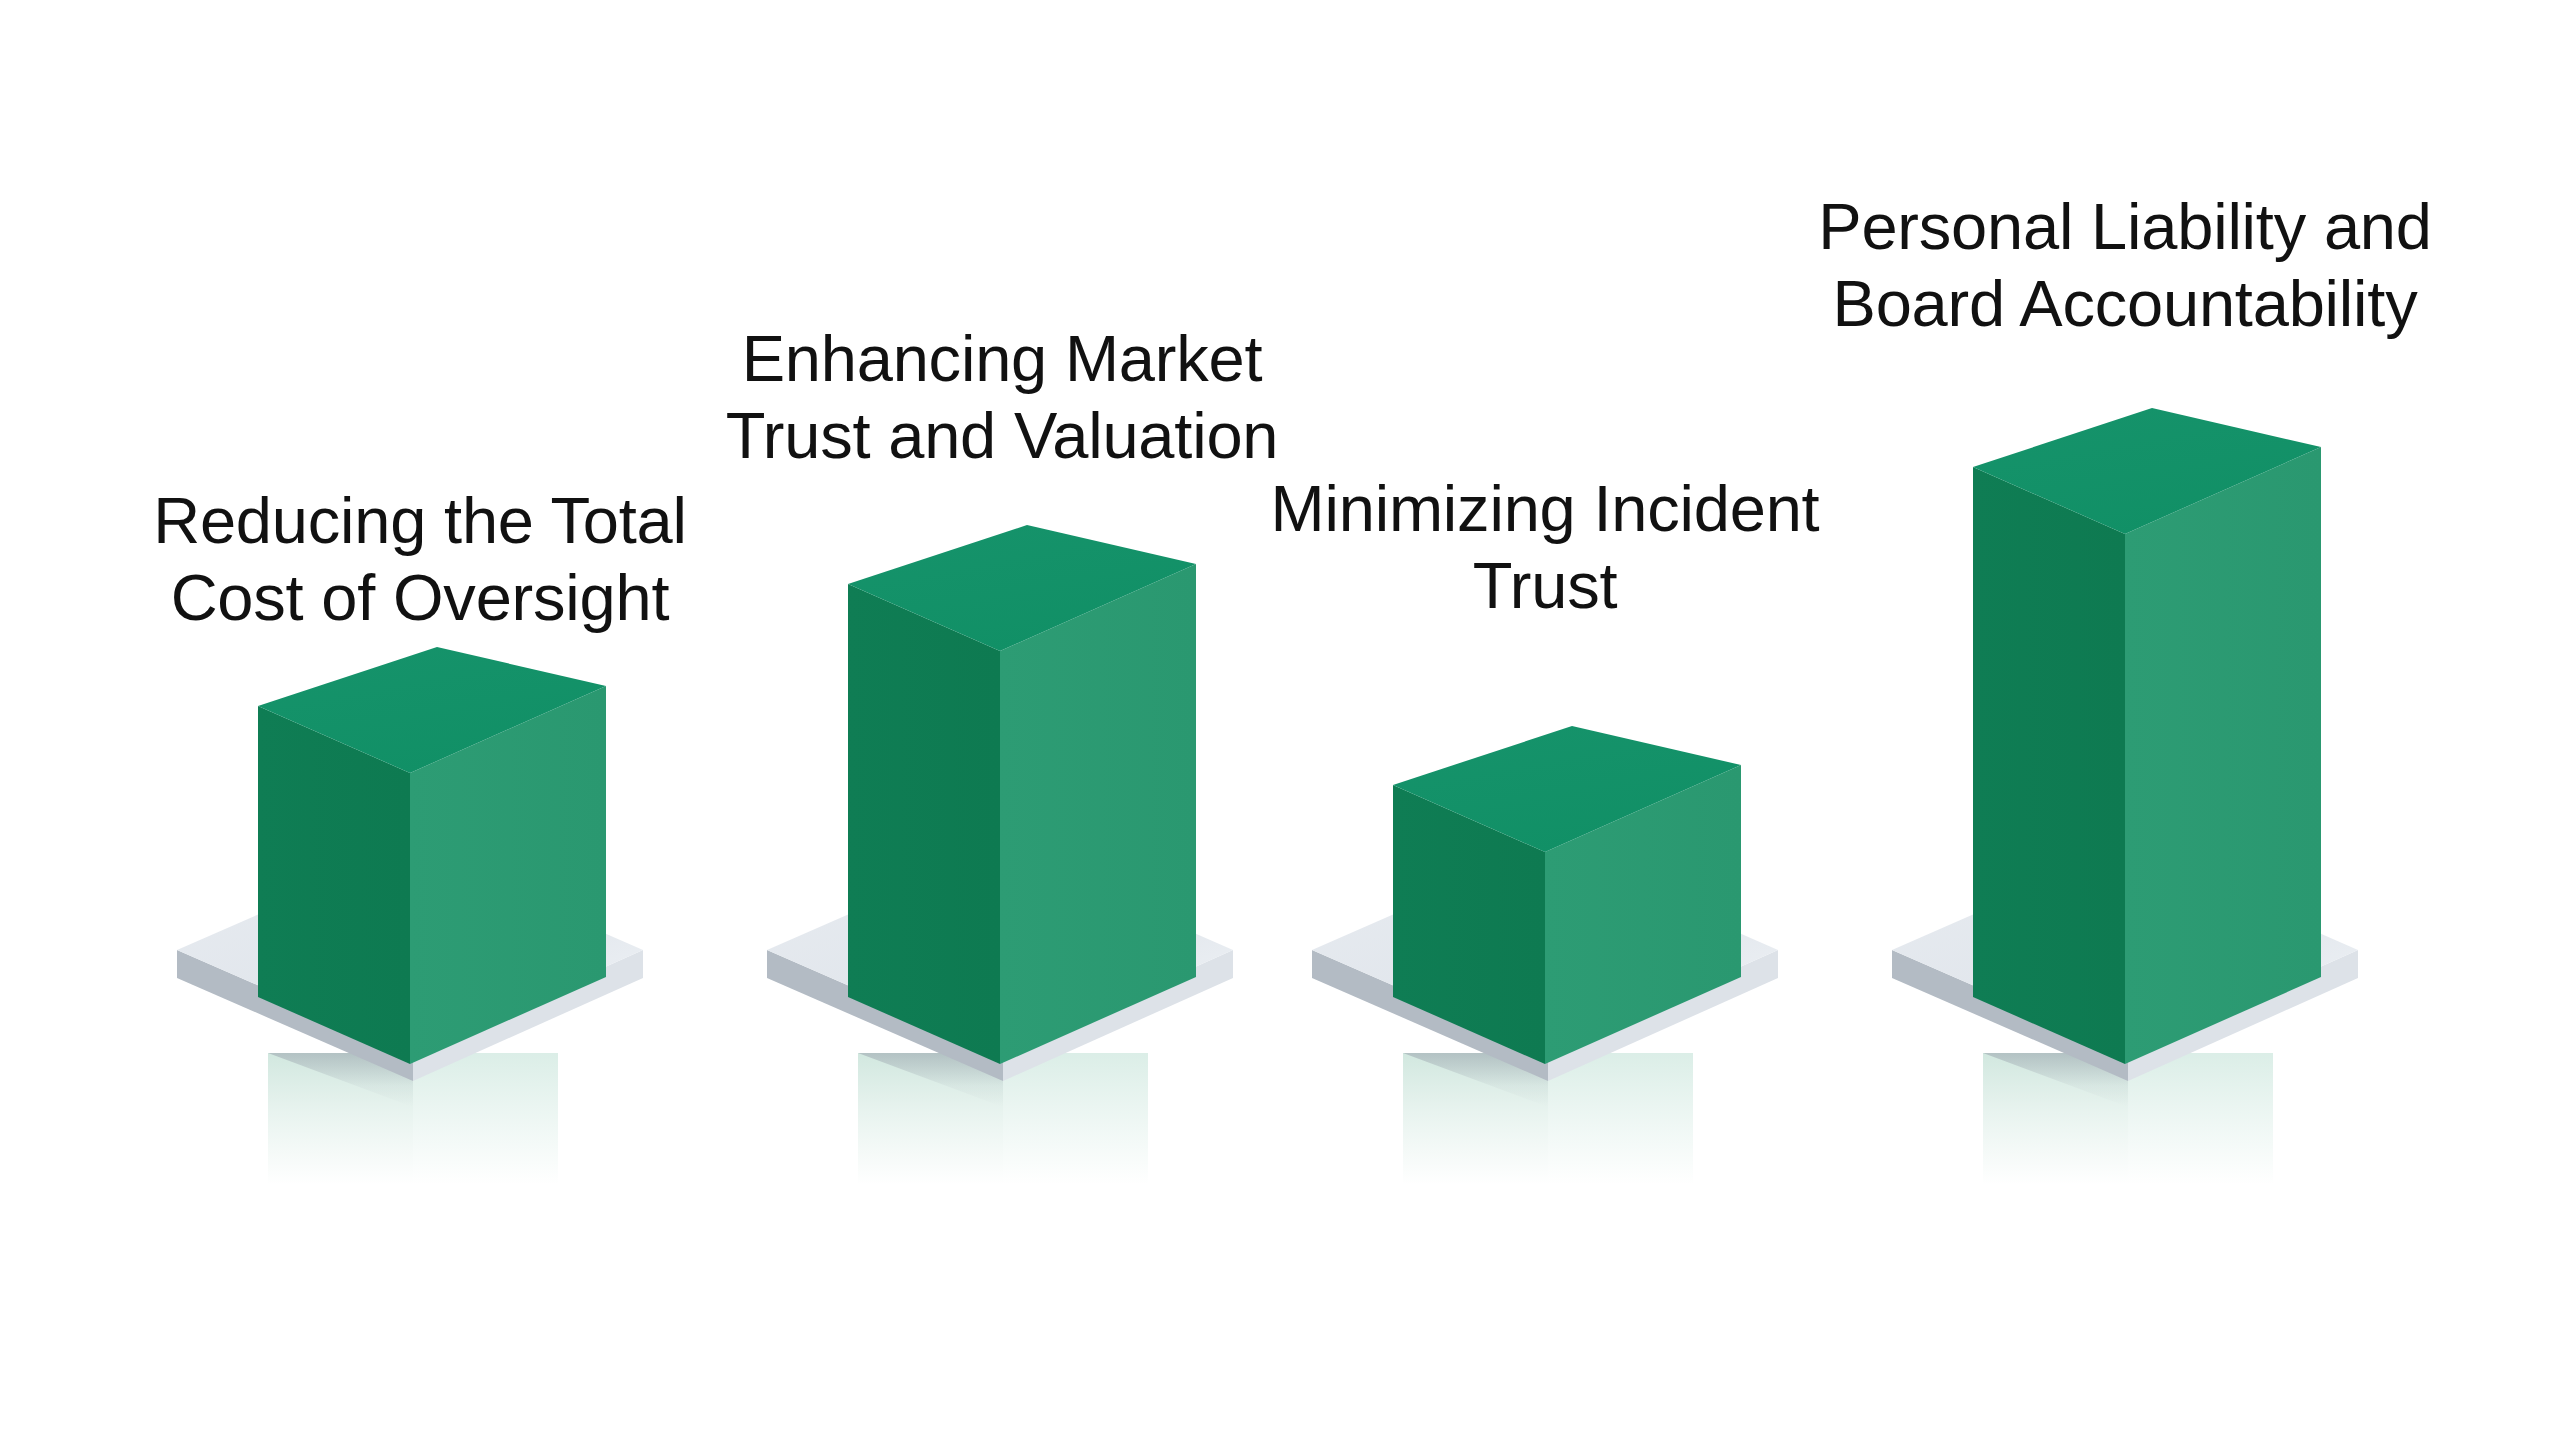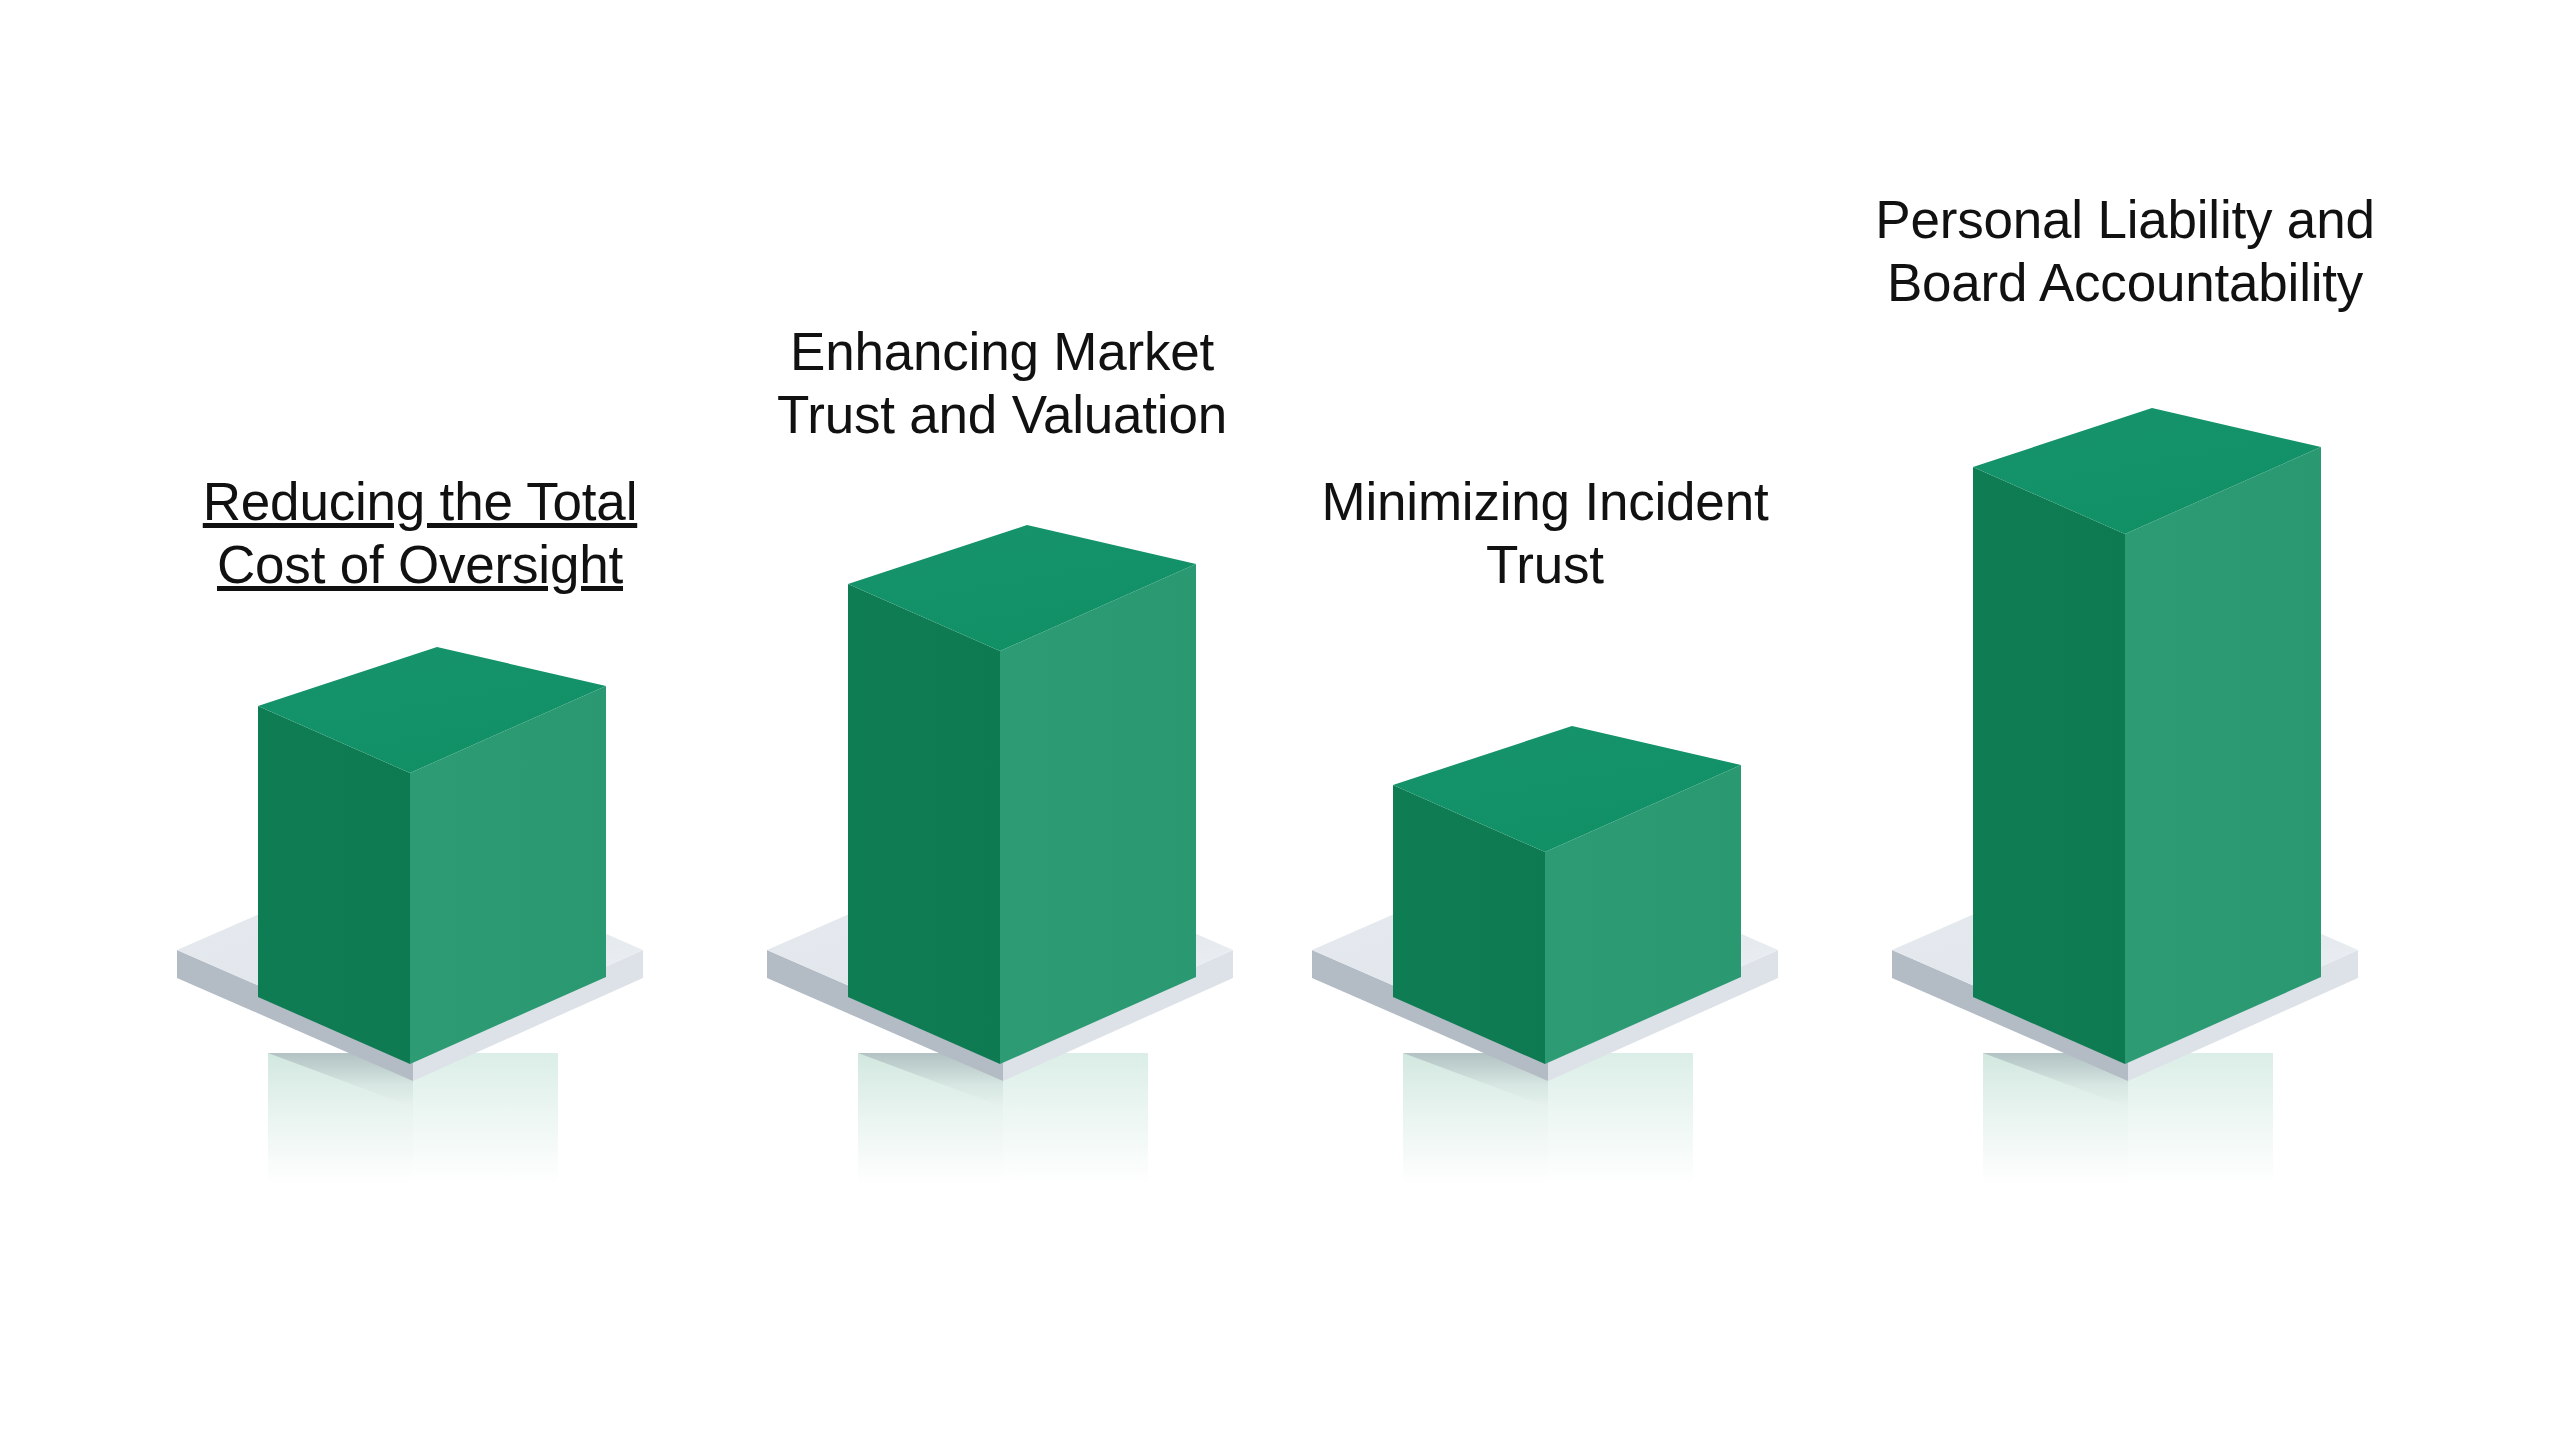--- a/index.html
+++ b/index.html
@@ -27,21 +27,21 @@
     top: 0;
     width: 2560px;
     height: 1440px;
     display: block;
   }
   .bar-label {
     position: absolute;
     text-align: center;
     color: #111111;
     font-family: "Liberation Sans", sans-serif;
-    font-size: 53px;
+    font-size: 65px;
     line-height: 1.19;
     font-weight: 400;
     letter-spacing: -0.2px;
     white-space: pre-line;
     pointer-events: none;
   }
 </style>
 </head>
 <body>
 
@@ -161,21 +161,21 @@
       </g>
 
       <g>
         <polygon points="1973,467 1973,997 2125,1064 2125,534" fill="url(#gradBarLeft)"></polygon>
         <polygon points="2125,534 2125,1064 2321,977 2321,447" fill="url(#gradBarRight)"></polygon>
         <polygon points="1973,467 2152,408 2321,447 2125,534" fill="url(#gradBarTop)"></polygon>
       </g>
     </g>
   </svg>
 
-  <div class="bar-label" style="left:140px; top:470px; width:560px;text-decoration:underline;">Reducing the Total
+  <div class="bar-label" style="left:140px; top:482px; width:560px;">Reducing the Total
 Cost of Oversight</div>
 
   <div class="bar-label" style="left:692px; top:320px; width:620px;">Enhancing Market
 Trust and Valuation</div>
 
   <div class="bar-label" style="left:1255px; top:470px; width:580px;">Minimizing Incident
 Trust</div>
 
   <div class="bar-label" style="left:1815px; top:188px; width:620px;">Personal Liability and
 Board Accountability</div>

